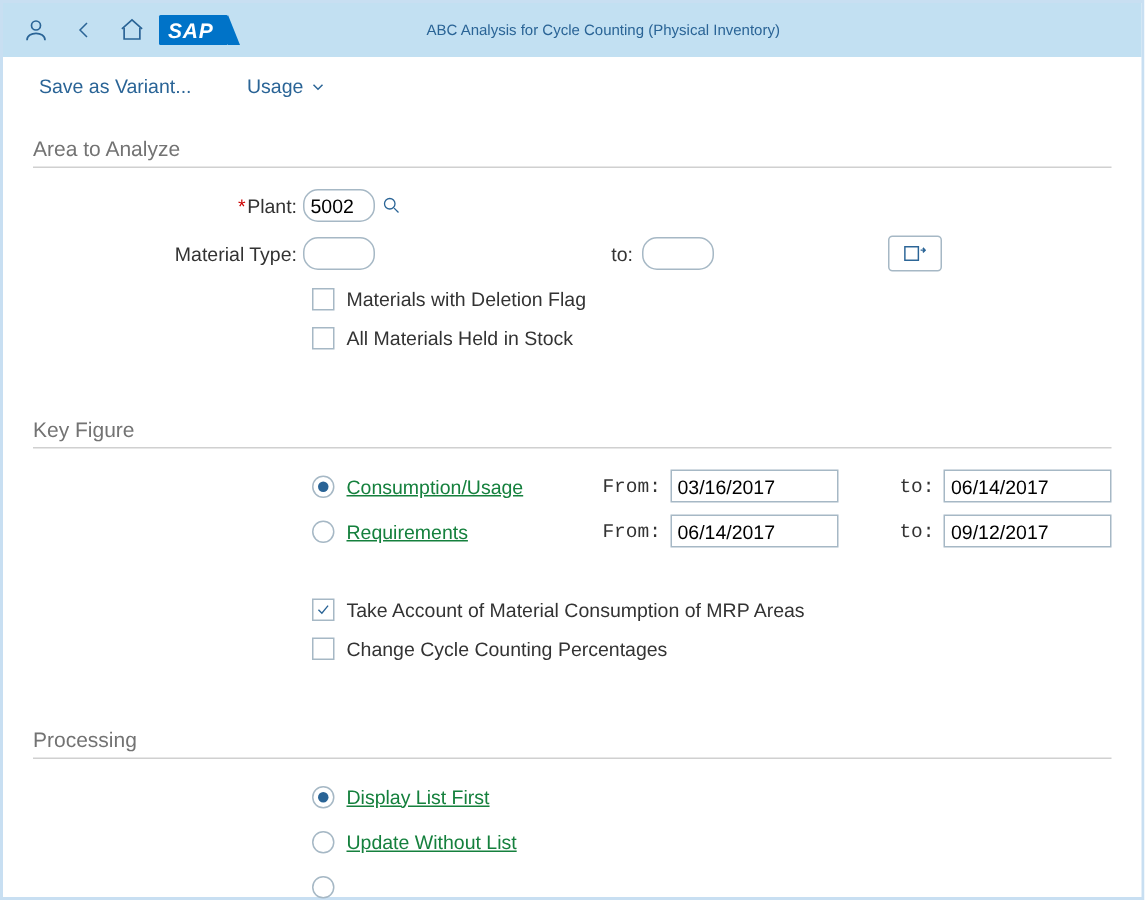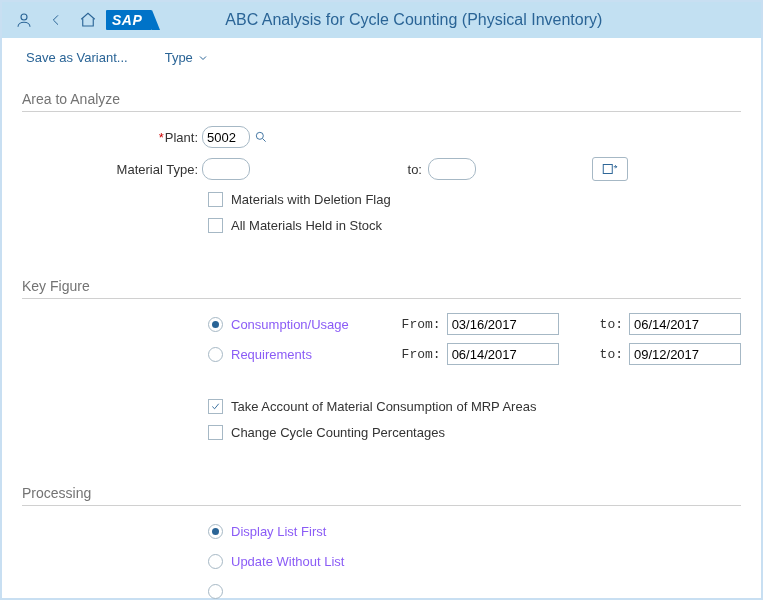--- a/index.html
+++ b/index.html
@@ -3,21 +3,21 @@
 <meta charset="utf-8">
 <style>
   * { box-sizing: border-box; margin: 0; padding: 0; font-family: Arial, sans-serif; }
   body { background: #fff; font-size: 13px; color: #333; }
   .frame { width: 763px; height: 600px; border: 2px solid #c8dff2; background: #fff; position: relative; }
   .titlebar { background: #c2e0f2; height: 36px; display: flex; align-items: center; padding: 0 8px; }
   .titlebar .icon-btn { display: inline-flex; align-items: center; justify-content: center; width: 28px; height: 28px; margin-right: 4px; cursor: pointer; }
   .titlebar .icon-btn svg { stroke: #2a6496; fill: none; stroke-width: 1.5; }
   .sap-logo { background: #0073c8; color: #fff; font-weight: bold; font-style: italic; padding: 2px 10px 2px 6px; font-size: 14px; border-radius: 1px; margin-right: 12px; position: relative; letter-spacing: 0.5px;}
   .sap-logo:after { content:""; position:absolute; right:-8px; top:0; border-top:20px solid transparent; border-left:8px solid #0073c8; }
-  .page-title { color: #2a6496; font-size: 16px; margin-left: 61px; text-align: right; }
+  .page-title { color: #2a6496; font-size: 10px; margin-left: 120px; text-align: right; }
   .toolbar { padding: 12px 20px 10px 24px; display: flex; align-items: center; gap: 37px; }
   .link-btn { color: #2a6496; font-size: 13px; cursor: pointer; display: inline-flex; align-items: center; }
   .chev { margin-left:4px; }
   .content { padding: 6px 20px 0 20px; }
   .section-title { font-size: 14px; color: #737373; margin: 10px 0 4px 0; }
   .hr { border: none; border-top: 1px solid #d0d0d0; margin-bottom: 10px; }
   .row { display: flex; align-items: center; min-height: 30px; margin-bottom: 2px; }
   .lbl { display: inline-block; text-align: right; padding-right: 4px; width: 180px; color: #333; font-size: 13px;}
   .req-star { color: #c00; font-size: 13px; margin-right:1px;}
   .fld { border: 1px solid #a6b8c5; height: 22px; font-size: 13px; padding: 2px 4px; }
@@ -25,21 +25,21 @@
   .fld.date { width: 112px; }
   .vh-icon { margin-left: 4px; cursor:pointer; display:inline-flex;}
   .vh-icon svg { stroke:#2a6496; fill:none; stroke-width:1.5;}
   .cb-row { display: flex; align-items: center; margin-left: 186px; min-height: 26px; }
   .cb { width:15px; height:15px; border:1px solid #a6b8c5; background:#fff; display:inline-flex; align-items:center; justify-content:center; margin-right:8px; cursor:pointer;}
   .cb.checked svg { display:block; }
   .cb svg { display:none; stroke:#2a6496; stroke-width:2; fill:none; }
   .rb-row { display: flex; align-items: center; min-height: 30px; }
   .rb { width:15px; height:15px; border:1px solid #a6b8c5; border-radius:50%; background:#fff; display:inline-flex; align-items:center; justify-content:center; margin-left:186px; margin-right:8px; cursor:pointer; flex-shrink:0;}
   .rb.checked:after { content:""; width:7px; height:7px; border-radius:50%; background:#2a6496; }
-  .rb-label { width:200px; font-size:13px; color:#8b5cf6;}
+  .rb-label { width:200px; font-size:13px; color:#15803d;text-decoration:underline;}
   .date-lbl { font-family: "Courier New", monospace; font-size:13px; width:60px; text-align:right; padding-right:6px;}
   .gap { width: 24px; }
   .multi-btn { border:1px solid #a6b8c5; width:36px; height:24px; display:inline-flex; align-items:center; justify-content:center; background:#fff; cursor:pointer; border-radius:3px;}
   .multi-btn svg { stroke:#2a6496; fill:none; stroke-width:1.3;}
   .section-gap { height: 30px; }
 </style>
 </head>
 <body>
 
 <div class="frame">
@@ -62,21 +62,21 @@
           <path d="M5 10v10h14V10"></path>
         </svg>
     </span>
     <span class="sap-logo">SAP</span>
     <span class="page-title">ABC Analysis for Cycle Counting (Physical Inventory)</span>
   </div>
 
   <div class="toolbar">
     <span class="link-btn">Save as Variant...</span>
     <span class="link-btn">
-      <span>Type</span>
+      <span>Usage</span>
       <svg class="chev" width="12" height="12" viewBox="0 0 24 24" stroke="#2a6496" fill="none" stroke-width="2">
           <path d="M6 9l6 6 6-6"></path>
         </svg>
     </span>
   </div>
 
   <div class="content">
 
     <div class="section-title">Area to Analyze</div>
     <hr class="hr">

